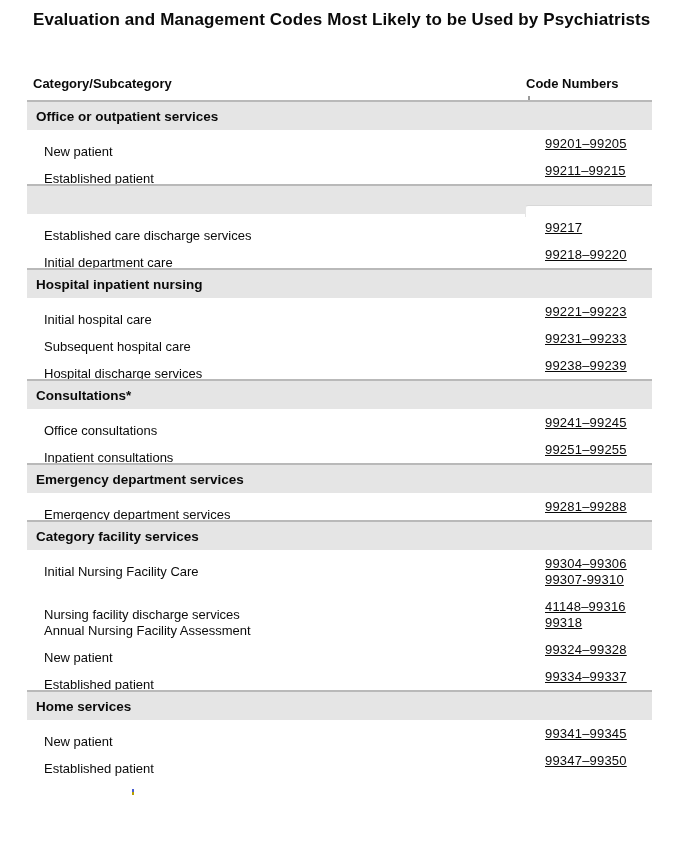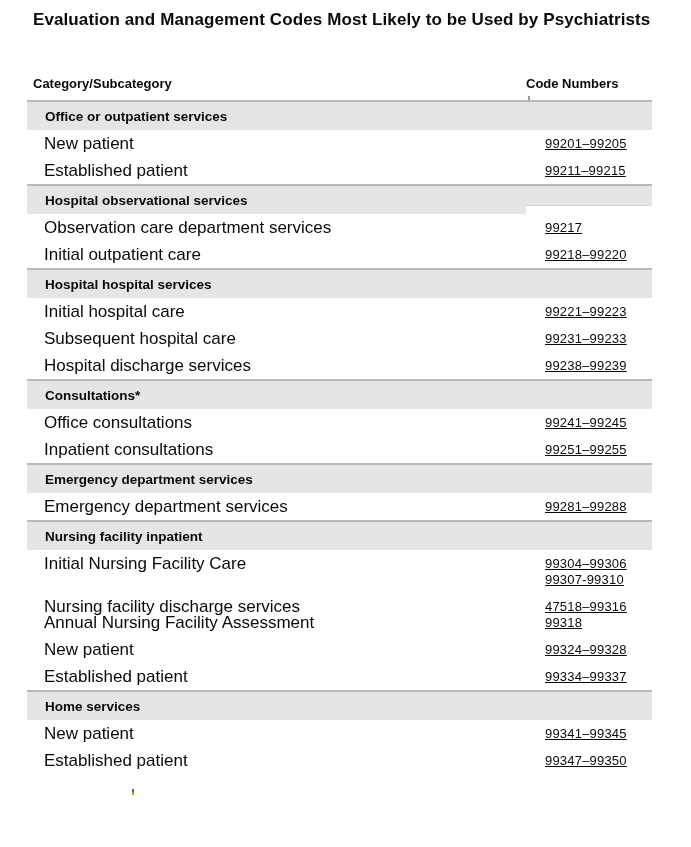--- a/index.html
+++ b/index.html
@@ -25,21 +25,21 @@
   .table{
     position:absolute;left:27px;top:100px;width:625px;
   }
   .band{
     position:relative;
     box-sizing:border-box;
     height:30px;
     border-top:2px solid #b9b9b9;
     background:#e5e5e5;
     display:flex;align-items:center;
-    padding-left:18px;
+    padding-left:9px;
   }
   .band-label{
     font-size:13.5px;font-weight:bold;white-space:nowrap;
   }
   .notch{
     position:absolute;left:498px;top:19px;width:126px;height:11px;
     background:#ffffff;
     border-top:1px solid #d8d8d8;
     border-left:1px solid #e6e6e6;
     border-top-left-radius:3px;
@@ -48,21 +48,21 @@
     position:relative;
     display:flex;flex-direction:column;justify-content:center;
   }
   .row.single{height:27px;}
   .row.double{height:43px;}
   .line{
     position:relative;height:16px;line-height:16px;width:100%;
   }
   .line .label{
     position:absolute;left:17px;
-    font-size:17px;white-space:nowrap;
+    font-size:13px;white-space:nowrap;margin-top:8px;
   }
   .line .code{
     position:absolute;left:518px;
     font-size:13px;letter-spacing:0.2px;white-space:nowrap;text-decoration:underline;
   }
   .artifact-speck{
     position:absolute;left:528px;top:96px;width:2px;height:4px;
     background:#9a9a9a;
   }
   .artifact-cursor{
@@ -89,37 +89,36 @@
           <span class="code">99201–99205</span>
         </div>
       </div>
       <div class="row single">
         <div class="line">
           <span class="label">Established patient</span>
           <span class="code">99211–99215</span>
         </div>
       </div>
       <div class="band">
-        <span class="band-label">Hospital observational services</span>
         <div class="notch"></div>
       </div>
       <div class="row single">
         <div class="line">
-          <span class="label">Observation care department services</span>
+          <span class="label">Established care discharge services</span>
           <span class="code">99217</span>
         </div>
       </div>
       <div class="row single">
         <div class="line">
-          <span class="label">Initial outpatient care</span>
+          <span class="label">Initial department care</span>
           <span class="code">99218–99220</span>
         </div>
       </div>
       <div class="band">
-        <span class="band-label">Hospital hospital services</span>
+        <span class="band-label">Hospital inpatient nursing</span>
       </div>
       <div class="row single">
         <div class="line">
           <span class="label">Initial hospital care</span>
           <span class="code">99221–99223</span>
         </div>
       </div>
       <div class="row single">
         <div class="line">
           <span class="label">Subsequent hospital care</span>
@@ -150,35 +149,35 @@
       <div class="band">
         <span class="band-label">Emergency department services</span>
       </div>
       <div class="row single">
         <div class="line">
           <span class="label">Emergency department services</span>
           <span class="code">99281–99288</span>
         </div>
       </div>
       <div class="band">
-        <span class="band-label">Nursing facility inpatient</span>
+        <span class="band-label">Category facility services</span>
       </div>
       <div class="row double">
         <div class="line">
           <span class="label">Initial Nursing Facility Care</span>
           <span class="code">99304–99306</span>
         </div>
         <div class="line">
           <span class="code">99307-99310</span>
         </div>
       </div>
       <div class="row double">
         <div class="line">
           <span class="label">Nursing facility discharge services</span>
-          <span class="code">47518–99316</span>
+          <span class="code">41148–99316</span>
         </div>
         <div class="line">
           <span class="label">Annual Nursing Facility Assessment</span>
           <span class="code">99318</span>
         </div>
       </div>
       <div class="row single">
         <div class="line">
           <span class="label">New patient</span>
           <span class="code">99324–99328</span>

